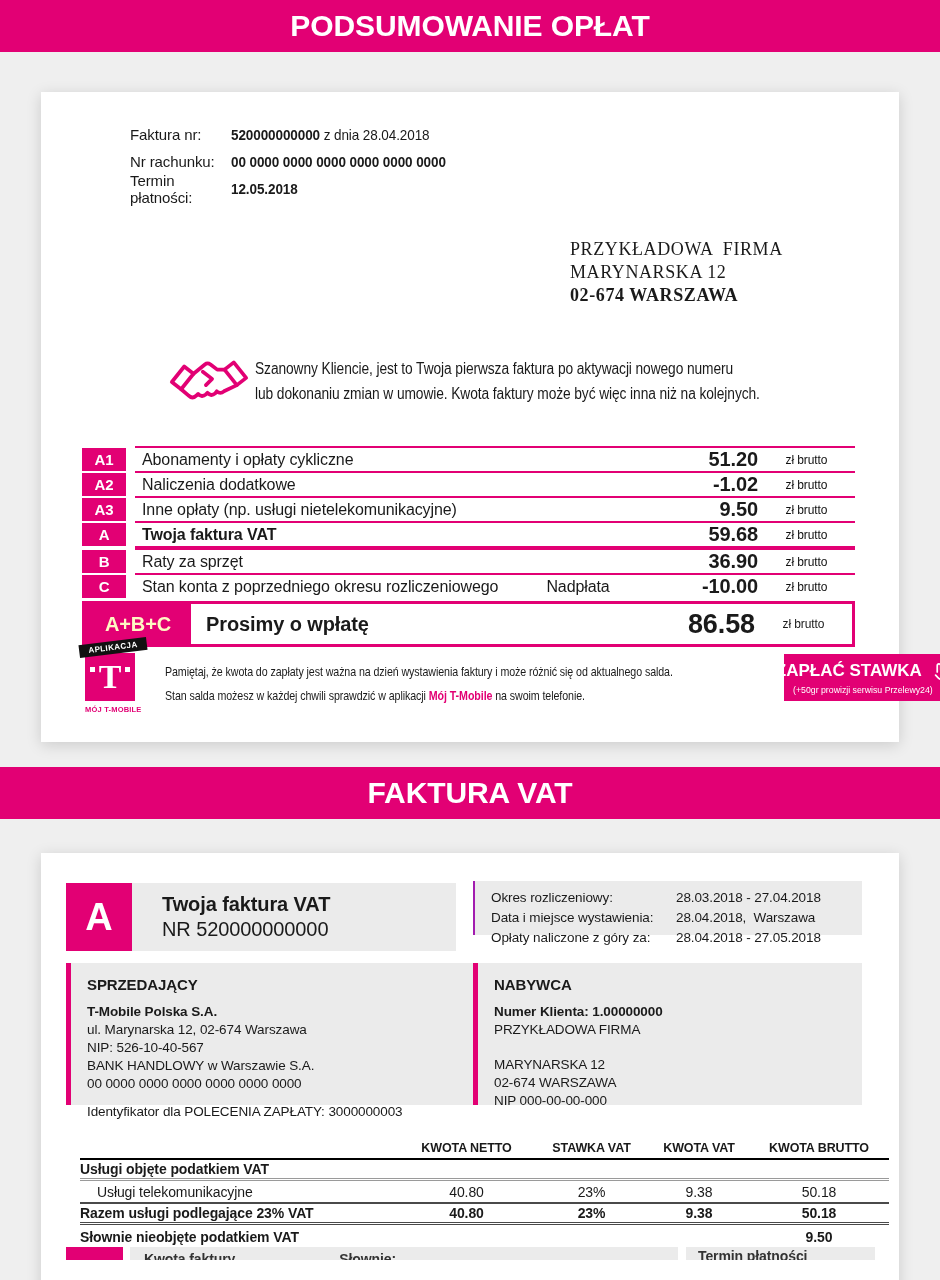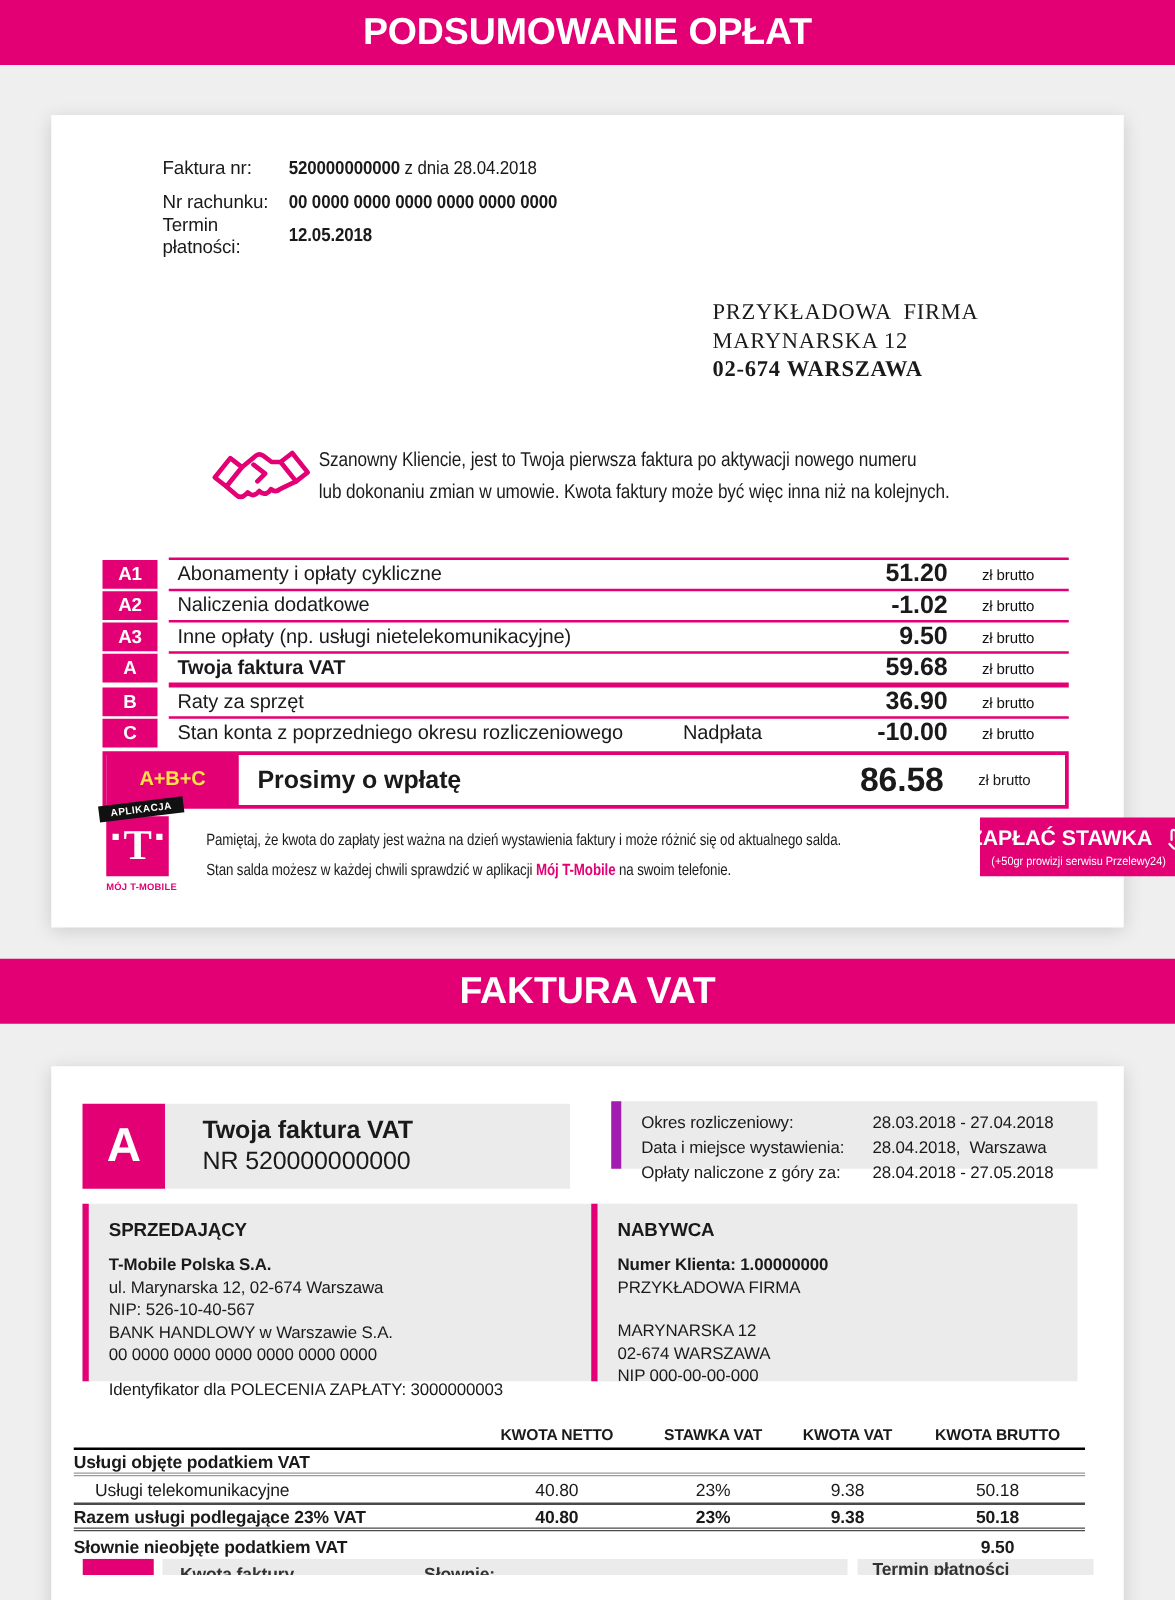--- a/index.html
+++ b/index.html
@@ -68,22 +68,22 @@
   .charge-body.bold .charge-label { font-weight:bold; }
   .charge-note { width:120px; font-size:16px; text-align:center; }
   .charge-amount { width:120px; text-align:right; font-size:20px; font-weight:bold; }
   .charge-unit { width:97px; text-align:center; font-size:12px; color:#111; }
 
   .total-box {
     margin-top:3px; height:46px; border:3px solid #E20074;
     display:flex; align-items:stretch;
   }
   .total-code {
-    width:106px; background:#E20074; color:#fde047;
-    font-size:16px; font-weight:bold;
+    width:106px; background:#E20074; color:#fef9c3;
+    font-size:20px; font-weight:bold;
     display:flex; align-items:center; justify-content:center;
   }
   .total-label { flex:1; display:flex; align-items:center; padding-left:15px; font-size:20px; font-weight:bold; }
   .total-amount { width:120px; display:flex; align-items:center; justify-content:flex-end; font-size:27px; font-weight:bold; }
   .total-unit { width:97px; display:flex; align-items:center; justify-content:center; font-size:12px; }
 
   
   .app-row { position:absolute; left:44px; top:556px; width:770px; display:flex; }
   .app-badge { position:relative; width:58px; flex:none; }
   .app-ribbon {
@@ -122,42 +122,42 @@
   }
   .sec-title {
     position:absolute; left:91px; top:30px; width:324px; height:68px;
     background:#ebebeb; padding-left:30px;
     display:flex; flex-direction:column; justify-content:center;
   }
   .sec-title .t1 { font-size:20px; font-weight:bold; }
   .sec-title .t2 { font-size:20px; margin-top:2px; }
 
   .meta-box {
-    position:absolute; left:448px; top:28px; width:389px; height:54px;
-    background:#ebebeb; border-left:8px solid #a21caf;
+    position:absolute; left:432px; top:28px; width:389px; height:54px;
+    background:#ebebeb; border-left:2px solid #a21caf;
     padding:7px 0 0 16px;
   }
   .meta-row { display:flex; font-size:13.5px; line-height:20px; }
   .meta-label { width:185px; }
   .meta-value { white-space:pre; }
 
   .party {
     position:absolute; top:110px; height:142px;
     background:#ebebeb; border-left:5px solid #E20074;
     padding:13px 16px; font-size:13.5px; line-height:18px;
   }
   .party-seller { left:25px; width:440px; }
   .party-buyer  { left:432px; width:389px; }
   .party-heading { font-size:15px; font-weight:bold; margin-bottom:9px; }
   .party .bold { font-weight:bold; }
   .party .mt { margin-top:10px; }
   .party .gap { height:17px; }
 
   
-  .vat-table { position:absolute; left:18px; top:285px; width:809px; font-size:14px; }
+  .vat-table { position:absolute; left:39px; top:285px; width:809px; font-size:14px; }
   .vat-row { display:flex; align-items:center; }
   .vat-desc { flex:1; white-space:nowrap; }
   .vat-col { flex:none; text-align:center; }
   .col-netto { width:135px; } .col-stawka { width:115px; } .col-vat { width:100px; } .col-brutto { width:140px; }
   .vat-header { height:22px; font-size:12.5px; font-weight:bold; border-bottom:2px solid #000; }
   .vat-r1 { height:21px; font-weight:bold; border-bottom:3px double #9a9a9a; }
   .vat-r2 { height:23px; border-bottom:2px solid #4a4a4a; }
   .vat-r2 .vat-desc { padding-left:17px; }
   .vat-r3 { height:21px; font-weight:bold; border-bottom:3px double #4a4a4a; }
   .vat-r4 { height:23px; font-weight:bold; }

